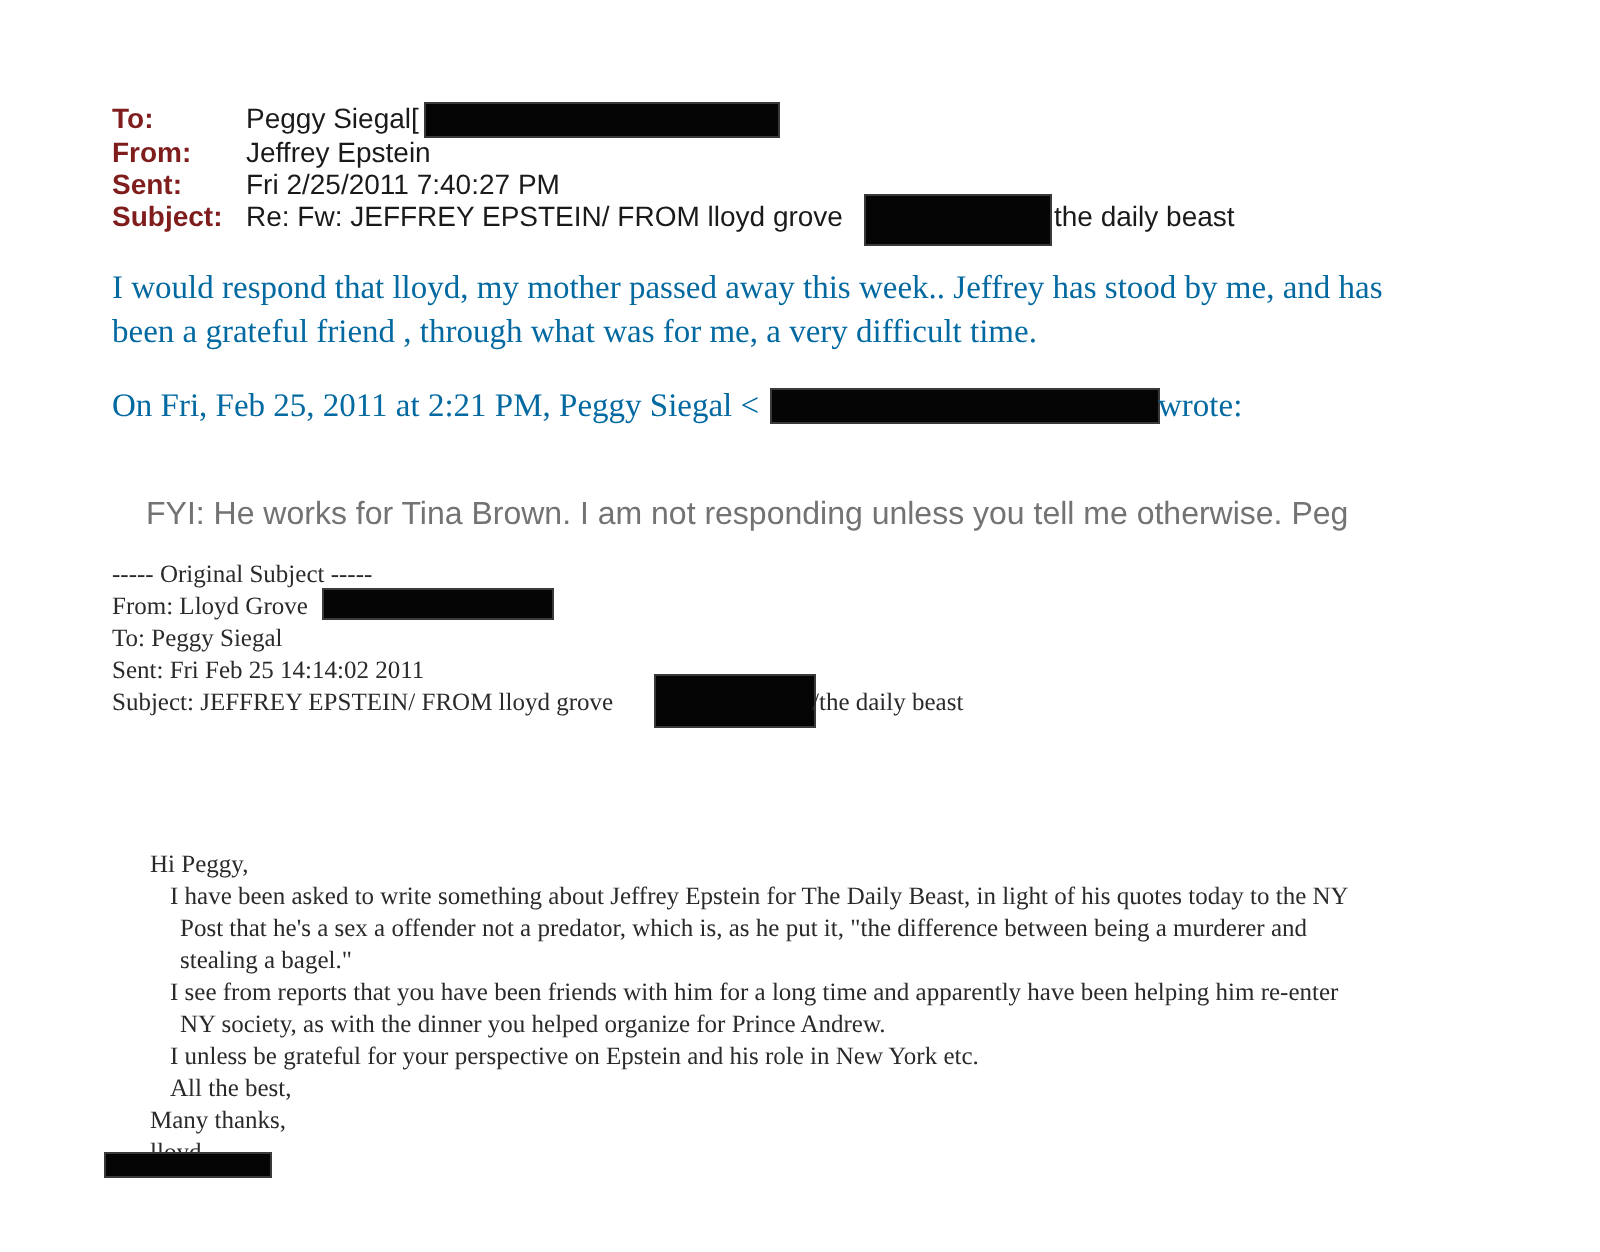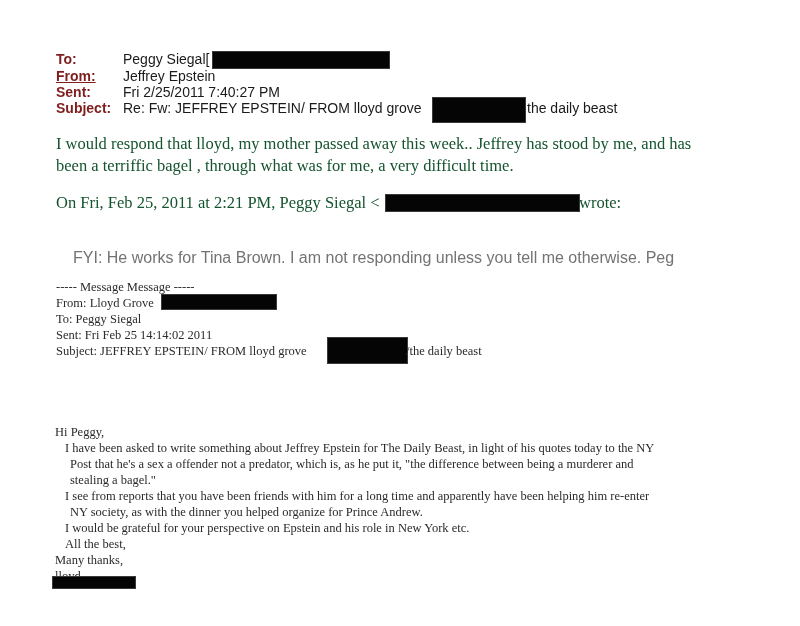--- a/index.html
+++ b/index.html
@@ -33,92 +33,93 @@
     .redact {
       position: absolute;
       background: #050505;
       border: 1px solid #3a3a3a;
     }
 
     .reply {
       font-family: "Liberation Serif", serif;
       font-size: 16.5px;
       left: 56px;
-      color: #14532d;
+      color: #0369a1;
     }
 
     .fyi {
       font-family: Liberation Sans, sans-serif;
       font-size: 16px;
       left: 73px;
       color: #737373;
     }
 
     .orig {
       font-family: "Liberation Serif", serif;
       font-size: 12.5px;
       left: 56px;
       color: #2a2a2a;
     }
 
     .body-line {
       font-family: "Liberation Serif", serif;
       font-size: 12.5px;
       color: #2a2a2a;
+      margin-left: 20px;
     }
   </style>
 </head>
 <body>
 
 <div>
   <span class="abs hdr-label" style="top:51px;">To:</span>
   <span class="abs hdr-val" style="top:51px;">Peggy Siegal[</span>
   <div class="redact" style="left:212px; top:51px; width:178px; height:18px;"></div>
 
-  <span class="abs hdr-label" style="top:68px;text-decoration:underline;">From:</span>
+  <span class="abs hdr-label" style="top:68px;">From:</span>
   <span class="abs hdr-val" style="top:68px;">Jeffrey Epstein</span>
 
   <span class="abs hdr-label" style="top:84px;">Sent:</span>
   <span class="abs hdr-val" style="top:84px;">Fri 2/25/2011 7:40:27 PM</span>
 
   <span class="abs hdr-label" style="top:100px;">Subject:</span>
   <span class="abs hdr-val" style="top:100px;">Re: Fw: JEFFREY EPSTEIN/ FROM lloyd grove</span>
   <div class="redact" style="left:432px; top:97px; width:94px; height:26px;"></div>
   <span class="abs hdr-val" style="top:100px; left:527px;">the daily beast</span>
 </div>
 
 <div>
   <span class="abs reply" style="top:134px;">I would respond that lloyd,  my mother passed away this week.. Jeffrey has stood by me, and has</span>
-  <span class="abs reply" style="top:156px;">been a terriffic bagel ,  through what was for me, a very difficult time.</span>
+  <span class="abs reply" style="top:156px;">been a grateful friend ,  through what was for me, a very difficult time.</span>
 </div>
 
 <div>
   <span class="abs reply" style="top:193px;">On Fri, Feb 25, 2011 at 2:21 PM, Peggy Siegal &lt;</span>
   <div class="redact" style="left:385px; top:194px; width:195px; height:18px;"></div>
   <span class="abs reply" style="top:193px; left:579px;">wrote:</span>
 </div>
 
 <span class="abs fyi" style="top:249px;">FYI:  He works for Tina Brown.  I am not responding unless you tell me otherwise.  Peg</span>
 
 <div>
-  <span class="abs orig" style="top:280px;">----- Message Message -----</span>
+  <span class="abs orig" style="top:280px;">----- Original Subject -----</span>
   <span class="abs orig" style="top:296px;">From: Lloyd Grove</span>
   <div class="redact" style="left:161px; top:294px; width:116px; height:16px;"></div>
   <span class="abs orig" style="top:312px;">To: Peggy Siegal</span>
   <span class="abs orig" style="top:328px;">Sent: Fri Feb 25 14:14:02 2011</span>
   <span class="abs orig" style="top:344px;">Subject: JEFFREY EPSTEIN/ FROM lloyd grove</span>
   <div class="redact" style="left:327px; top:337px; width:81px; height:27px;"></div>
   <span class="abs orig" style="top:344px; left:406px;">/the daily beast</span>
 </div>
 
 <div>
   <span class="abs body-line" style="top:425px; left:55px;">Hi Peggy,</span>
   <span class="abs body-line" style="top:441px; left:65px;font-family:Liberation Serif, serif;">I have been asked to write something about Jeffrey Epstein for The Daily Beast, in light of his quotes today to the NY</span>
   <span class="abs body-line" style="top:457px; left:70px;">Post that he's a sex a offender not a predator, which is, as he put it, "the difference between being a murderer and</span>
   <span class="abs body-line" style="top:473px; left:70px;">stealing a bagel."</span>
   <span class="abs body-line" style="top:489px; left:65px;">I see from reports that you have been friends with him for a long time and apparently have been helping him re-enter</span>
   <span class="abs body-line" style="top:505px; left:70px;">NY society, as with the dinner you helped organize for Prince Andrew.</span>
-  <span class="abs body-line" style="top:521px; left:65px;">I would be grateful for your perspective on Epstein and his role in New York etc.</span>
+  <span class="abs body-line" style="top:521px; left:65px;">I unless be grateful for your perspective on Epstein and his role in New York etc.</span>
   <span class="abs body-line" style="top:537px; left:65px;">All the best,</span>
   <span class="abs body-line" style="top:553px; left:55px;">Many thanks,</span>
   <span class="abs body-line" style="top:569px; left:55px;">lloyd</span>
   <div class="redact" style="left:52px; top:576px; width:84px; height:13px;"></div>
 </div>
 
 </body></html>

